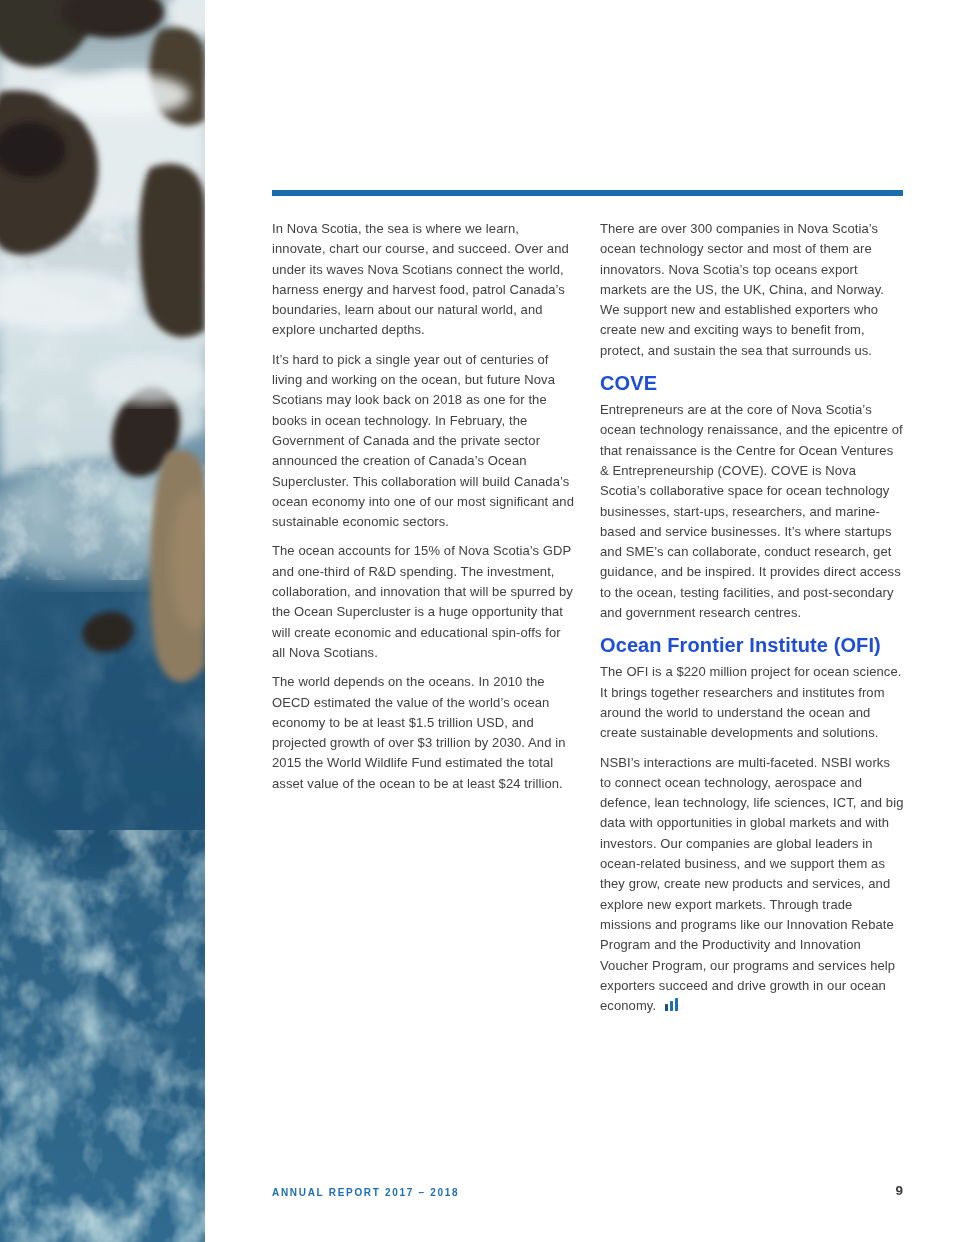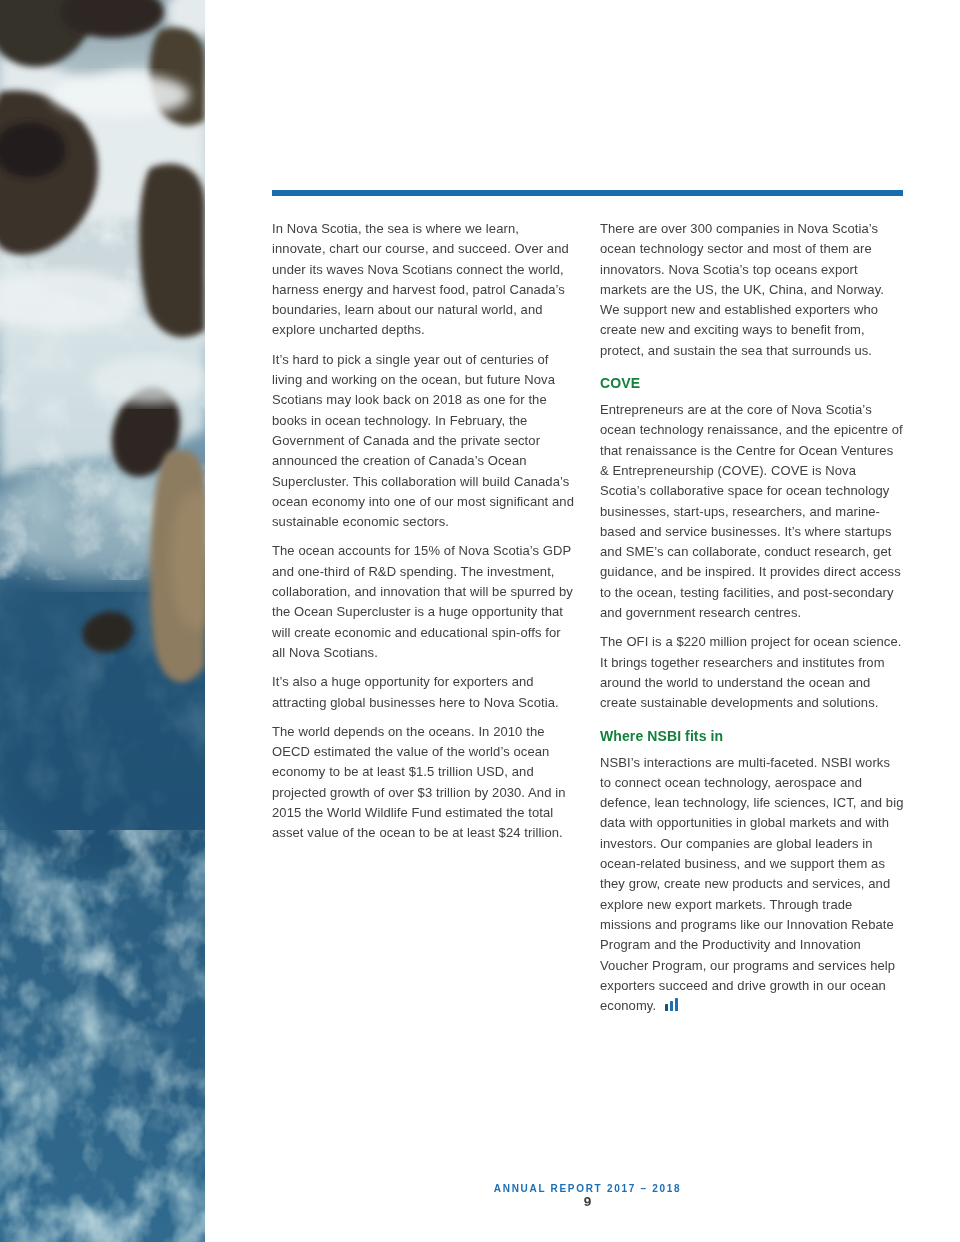--- a/index.html
+++ b/index.html
@@ -12,30 +12,30 @@
   .photo svg{display:block;width:100%;height:100%;}
   .rule{position:absolute;left:272px;top:190px;width:631px;height:6px;background:#1a6dac;}
   .columns{position:absolute;left:272px;top:219px;width:632px;display:flex;gap:24px;}
   .col{width:304px;}
   .col p{
     margin:0 0 9px 0;
     font-size:13px;line-height:20.3px;color:#414042;letter-spacing:0.1px;
   }
   .col h2{
     margin:11px 0 6px 0;
-    font-size:14px;line-height:22px;font-weight:700;color:#15803d;letter-spacing:0.1px;
+    font-size:20px;line-height:22px;font-weight:700;color:#1d4ed8;letter-spacing:0.1px;
   }
   .endmark{display:inline-flex;align-items:flex-end;gap:2px;margin-left:5px;transform:translateY(1px);}
   .endmark i{display:block;width:3px;background:#1b6fb5;border-radius:0.5px;}
   .endmark .b1{height:7px;background:#1d4e74;}
   .endmark .b2{height:10px;}
   .endmark .b3{height:13px;}
   footer{
     position:absolute;left:272px;top:1183px;width:631px;
-    display:flex;justify-content:space-between;align-items:center;flex-direction:column;
+    display:flex;justify-content:space-between;align-items:flex-end;
   }
   .report-label{font-size:10px;font-weight:700;letter-spacing:1.7px;color:#1b6fb5;}
   .pagenum{font-size:13.5px;font-weight:700;color:#3a3a3a;}
 </style>
 </head>
 <body>
 
 <div class="page">
 
   <div class="photo">
@@ -113,34 +113,33 @@
 
   <div class="rule"></div>
 
   <main class="columns">
 
     <section class="col">
       <p>In Nova Scotia, the sea is where we learn, innovate, chart our course, and succeed. Over and under its waves Nova Scotians connect the world, harness energy and harvest food, patrol Canada’s boundaries, learn about our natural world, and explore uncharted depths.</p>
 
       <p>It’s hard to pick a single year out of centuries of living and working on the ocean, but future Nova Scotians may look back on 2018 as one for the books in ocean technology. In February, the Government of Canada and the private sector announced the creation of Canada’s Ocean Supercluster. This collaboration will build Canada’s ocean economy into one of our most significant and sustainable economic sectors.</p>
       <p>The ocean accounts for 15% of Nova Scotia’s GDP and one-third of R&amp;D spending. The investment, collaboration, and innovation that will be spurred by the Ocean Supercluster is a huge opportunity that will create economic and educational spin-offs for all Nova Scotians.</p>
-      <p>It’s also a huge opportunity for exporters and attracting global businesses here to Nova Scotia.</p>
 
       <p>The world depends on the oceans. In 2010 the OECD estimated the value of the world’s ocean economy to be at least $1.5 trillion USD, and projected growth of over $3 trillion by 2030. And in 2015 the World Wildlife Fund estimated the total asset value of the ocean to be at least $24 trillion.</p>
     </section>
 
     <section class="col">
       <p>There are over 300 companies in Nova Scotia’s ocean technology sector and most of them are innovators. Nova Scotia’s top oceans export markets are the US, the UK, China, and Norway. We support new and established exporters who create new and exciting ways to benefit from, protect, and sustain the sea that surrounds us.</p>
 
       <h2>COVE</h2>
       <p>Entrepreneurs are at the core of Nova Scotia’s ocean technology renaissance, and the epicentre of that renaissance is the Centre for Ocean Ventures &amp; Entrepreneurship (COVE). COVE is Nova Scotia’s collaborative space for ocean technology businesses, start-ups, researchers, and marine-based and service businesses. It’s where startups and SME’s can collaborate, conduct research, get guidance, and be inspired. It provides direct access to the ocean, testing facilities, and post-secondary and government research centres.</p>
 
+      <h2>Ocean Frontier Institute (OFI)</h2>
       <p>The OFI is a $220 million project for ocean science. It brings together researchers and institutes from around the world to understand the ocean and create sustainable developments and solutions.</p>
 
-      <h2>Where NSBI fits in</h2>
       <p>
         <span>NSBI’s interactions are multi-faceted. NSBI works to connect ocean technology, aerospace and defence, lean technology, life sciences, ICT, and big data with opportunities in global markets and with investors. Our companies are global leaders in ocean-related business, and we support them as they grow, create new products and services, and explore new export markets. Through trade missions and programs like our Innovation Rebate Program and the Productivity and Innovation Voucher Program, our programs and services help exporters succeed and drive growth in our ocean economy.</span>
         <span class="endmark">
             <i class="b1"></i>
             <i class="b2"></i>
             <i class="b3"></i>
           </span>
       </p>
     </section>
 

